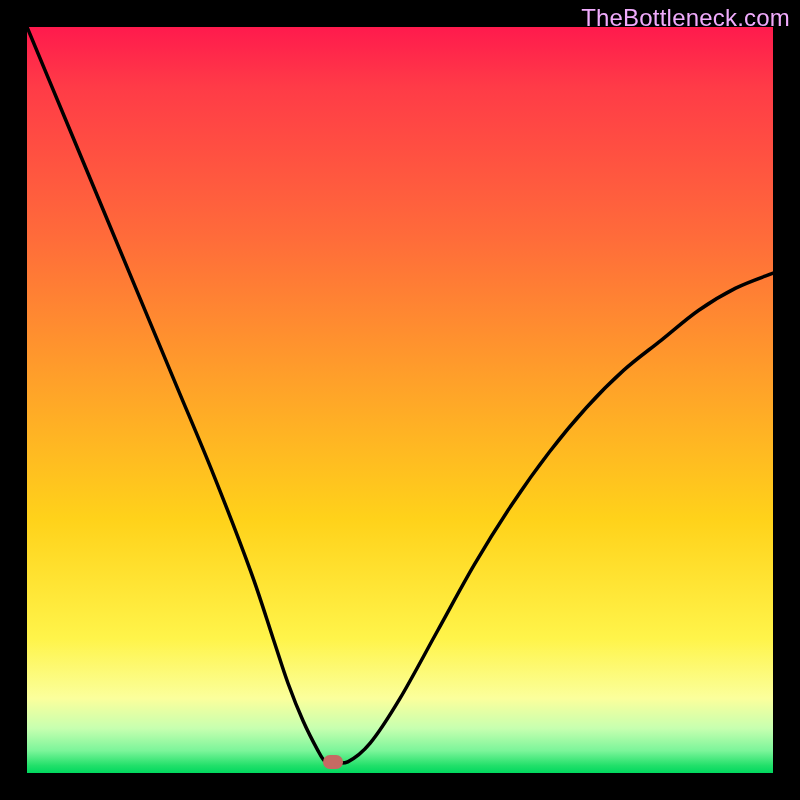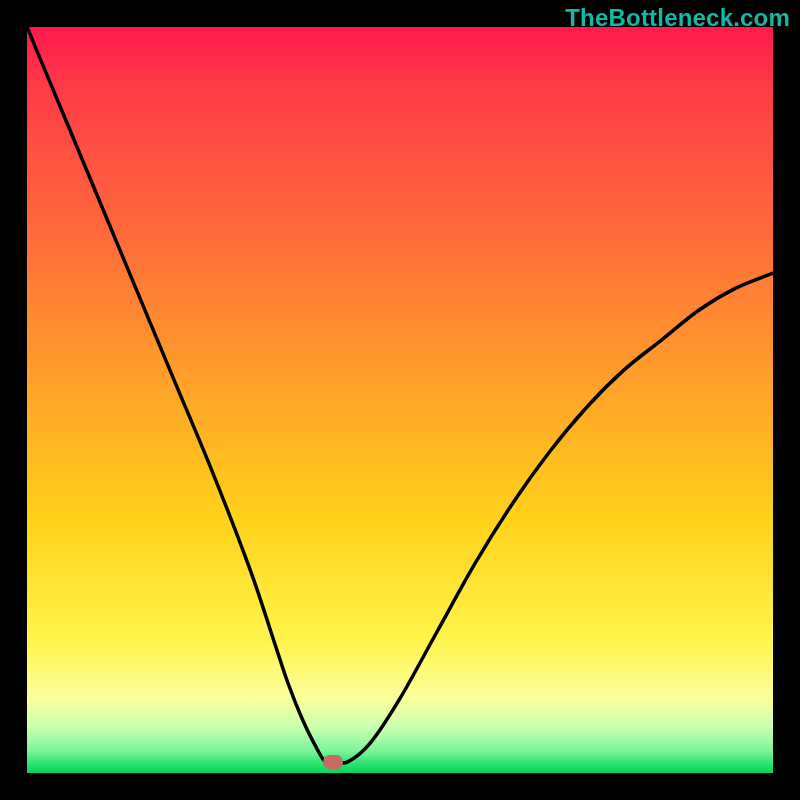--- a/index.html
+++ b/index.html
@@ -38,23 +38,23 @@
       #c7ffb0 94%,
       #7cf59a 97%,
       #22e06a 99%,
       #00d85f 100%
     );
   }
   .watermark {
     position: absolute;
     top: 4px;
     right: 10px;
-    color: #14b8a6;
+    color: #f0abfc;
     font-size: 24px;
-    font-weight: 700;
+    font-weight: 400;
     letter-spacing: 0.2px;
     user-select: none;
   }
   svg.curve {
     position: absolute;
     left: 0;
     top: 0;
     width: 746px;
     height: 746px;
     pointer-events: none;

